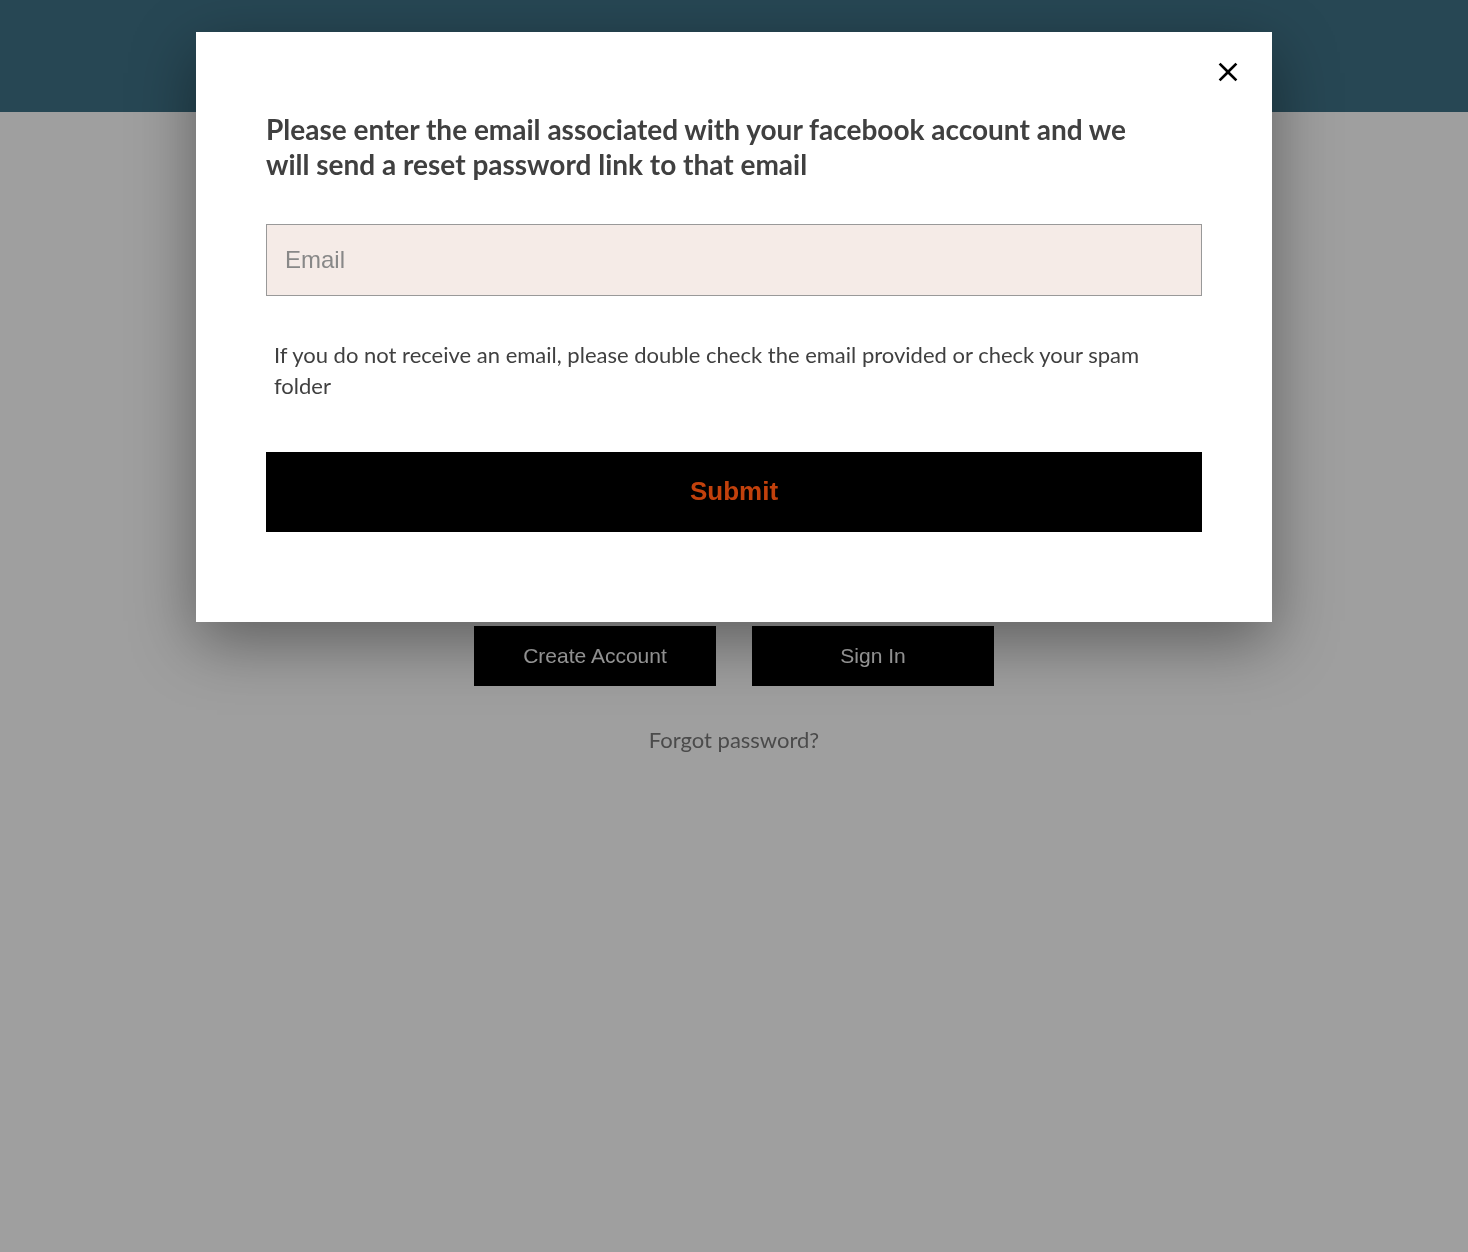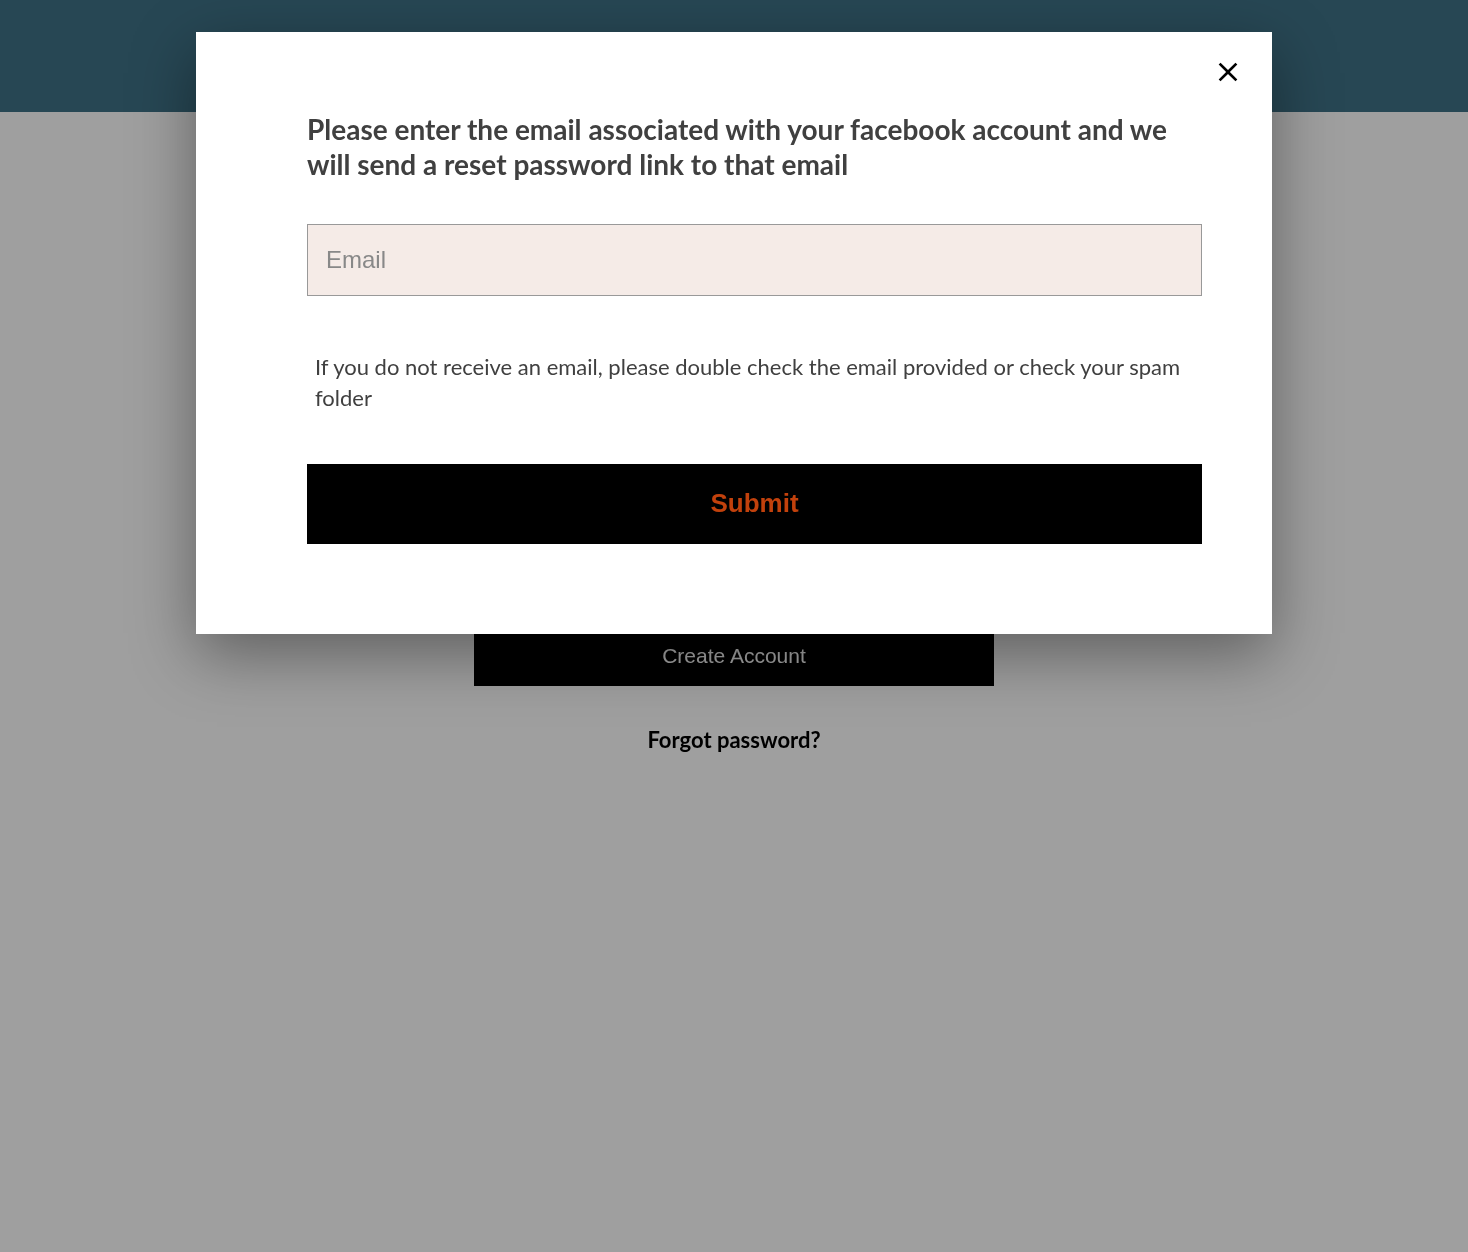--- a/index.html
+++ b/index.html
@@ -84,41 +84,40 @@
       border: none;
       font-size: 21px;
       font-weight: 400;
       padding: 18px 40px;
       cursor: pointer;
       flex: 1;
     }
     .forgot-link {
       text-align: center;
       font-size: 22px;
-      color: #000000;
-      cursor: pointer;
-      font-weight: bold;
+      color: #737373;
+      cursor: pointer;
     }
 
     
     .overlay {
       position: absolute;
       inset: 0;
       background: rgba(0,0,0,0.35);
       z-index: 100;
     }
     .modal {
       position: absolute;
       top: 32px;
       left: 50%;
       transform: translateX(-50%);
       width: 1076px;
       background: #fff;
       z-index: 200;
-      padding: 50px 70px 90px 111px;
+      padding: 50px 70px 90px 70px;
       box-shadow: 0 20px 60px rgba(0,0,0,0.4);
     }
     .modal-close {
       position: absolute;
       top: 24px;
       right: 28px;
       cursor: pointer;
       width: 32px;
       height: 32px;
     }
@@ -135,21 +134,21 @@
       margin-top: 30px;
       max-width: 870px;
     }
     .modal-input {
       width: 100%;
       height: 72px;
       border: 1px solid #999;
       background: #f5ebe7;
       font-size: 24px;
       padding: 0 18px;
-      margin-bottom: 56px;
+      margin-bottom: 44px;
       color: #333;
     }
     .modal-input::placeholder {
       color: #888;
     }
     .modal-note {
       font-size: 22px;
       color: #404040;
       line-height: 1.4;
       margin-bottom: 50px;
@@ -189,20 +188,21 @@
     </div>
 
     <label class="form-label">Your email/username</label>
     <input class="form-input" type="text" style="">
 
     <label class="form-label">Your password</label>
     <input class="form-input" type="password" style="">
 
     <div class="button-row">
       <button class="btn-black">Create Account</button>
+      <button class="btn-black">Sign In</button>
     </div>
 
     <div class="forgot-link">Forgot password?</div>
   </div>
 </div>
 
 <div class="overlay"></div>
 
 <div class="modal">
   <div class="modal-close">

